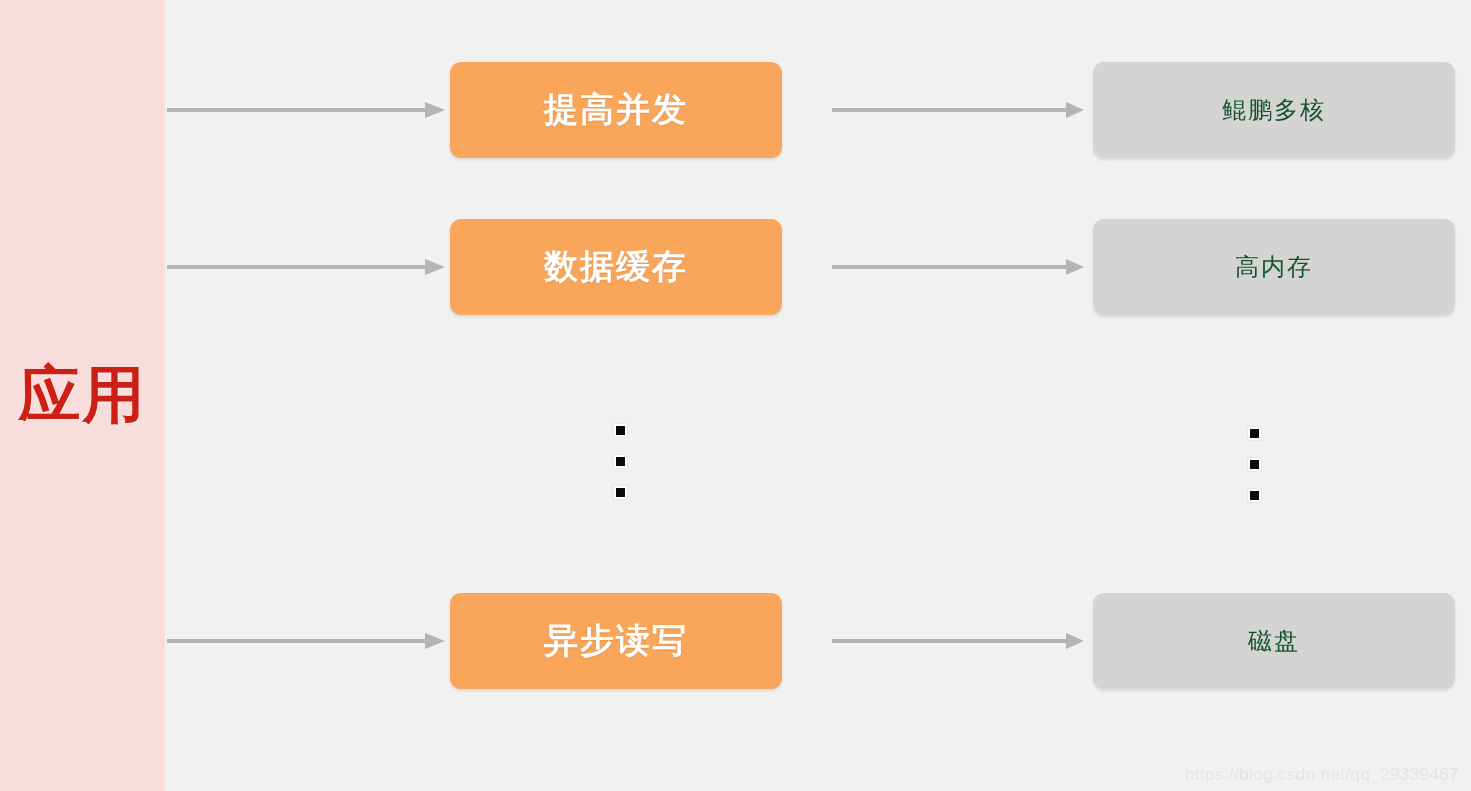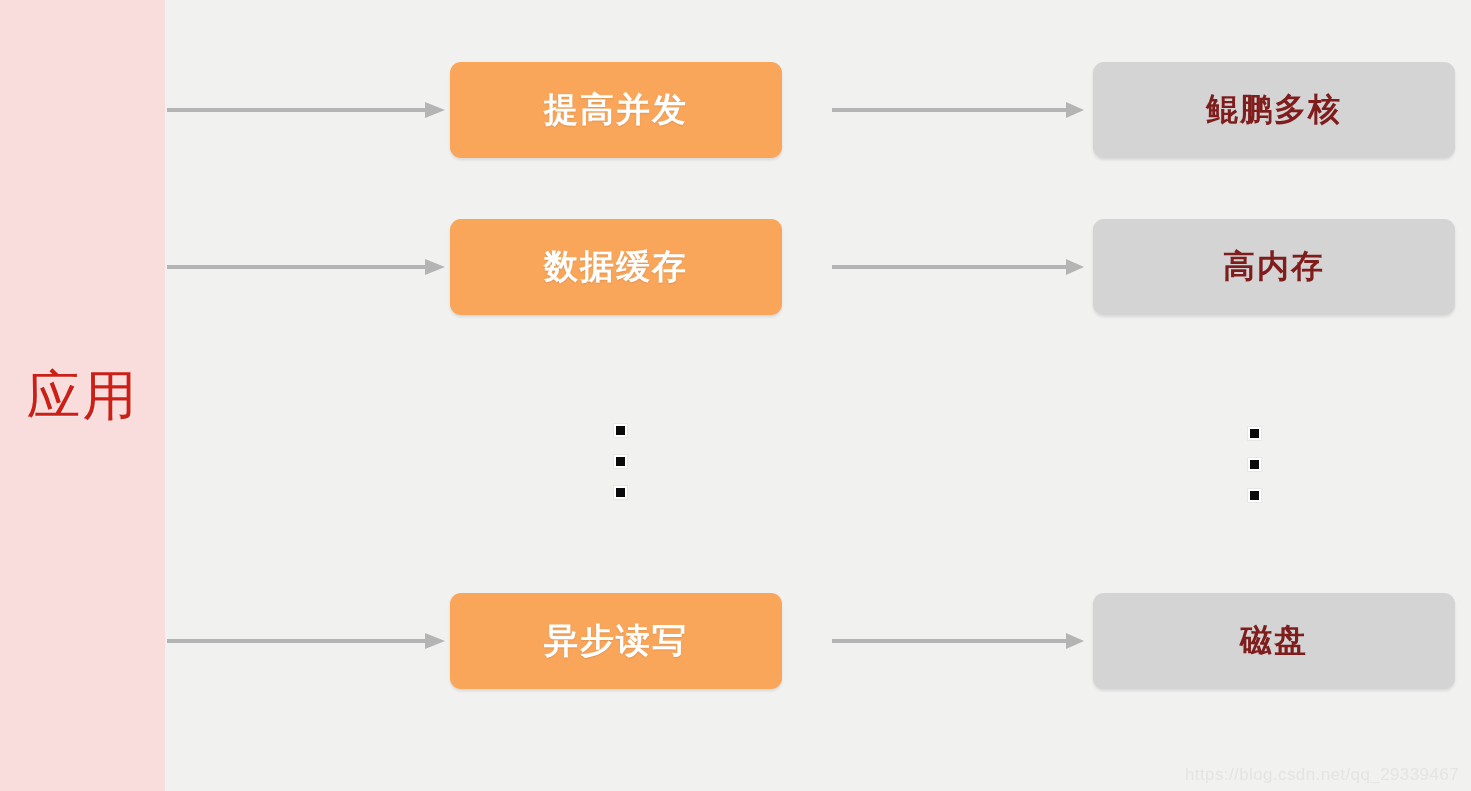--- a/index.html
+++ b/index.html
@@ -31,22 +31,22 @@
     width: 165px;
     height: 791px;
     background: #f9dcdc;
     display: flex;
     flex-direction: column;
     align-items: center;
     justify-content: center;
   }
   .app-panel-label {
     color: #cc1f16;
-    font-size: 54px;
-    font-weight: normal;
+    font-size: 62px;
+    font-weight: bold;
     line-height: 1.55;
     letter-spacing: 2px;
     text-align: center;
     text-shadow: 1px 1px 0 rgba(255,255,255,0.55);
   }
 
   
   .row {
     position: absolute;
     left: 0;
@@ -81,23 +81,23 @@
     letter-spacing: 2px;
     text-shadow: 0 1px 2px rgba(0,0,0,0.10);
   }
 
   .node-res {
     left: 1093px;
     width: 362px;
     background: #d4d4d4;
   }
   .node-res .node-label {
-    color: #7f1d1d;
-    font-size: 32px;
-    font-weight: bold;
+    color: #14532d;
+    font-size: 24px;
+    font-weight: normal;
     letter-spacing: 2px;
   }
 
   
   .arrow {
     position: absolute;
     top: 38px;
     height: 20px;
   }
   .arrow-left  { left: 167px; width: 278px; }

